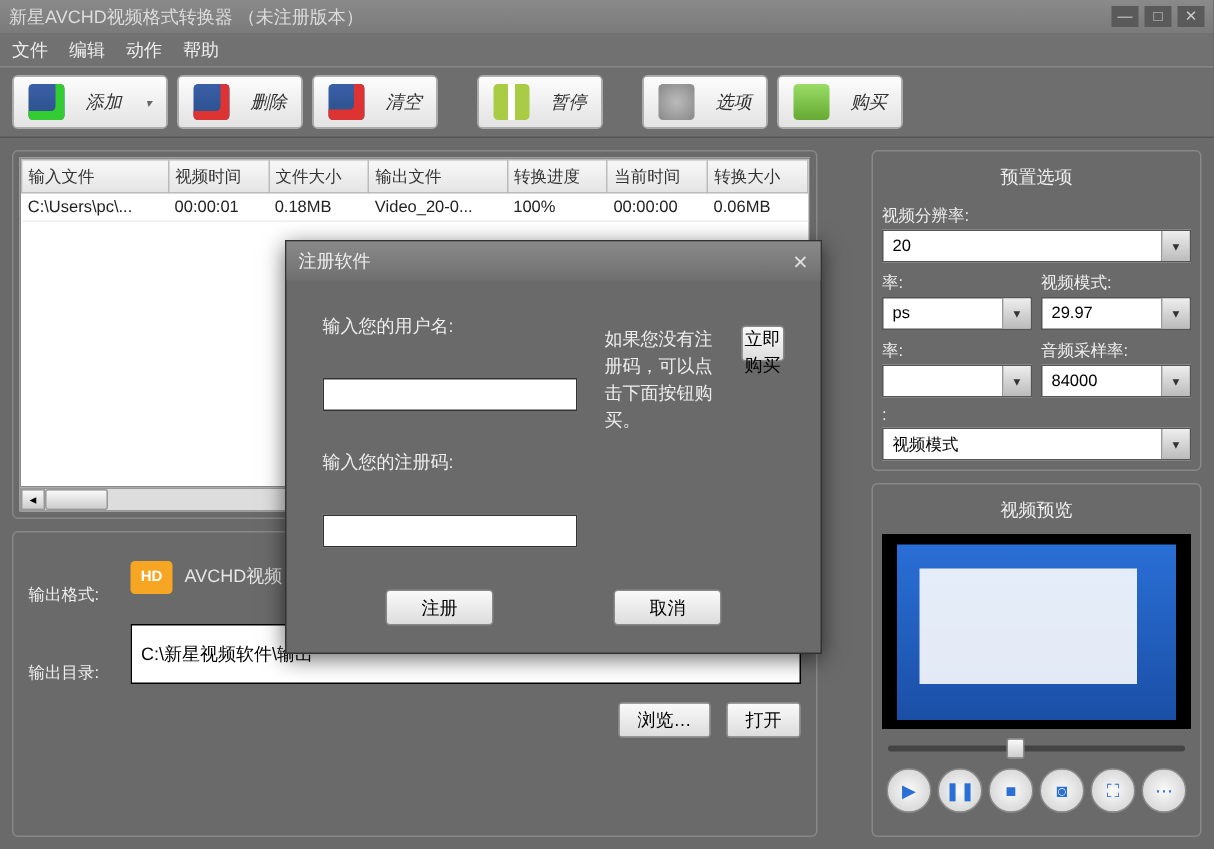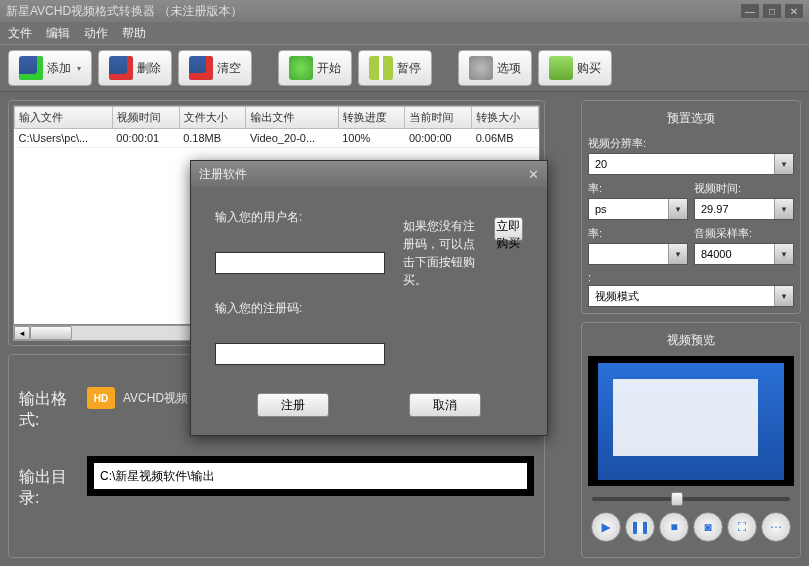--- a/index.html
+++ b/index.html
@@ -6,21 +6,21 @@
 body { background: #6a6a6a; width: 809px; height: 566px; overflow: hidden; position: relative; }
 
 .titlebar { height: 22px; background: linear-gradient(#8a8a8a,#7a7a7a); display: flex; align-items: center; padding: 0 6px; color: #ddd; font-size: 12px; }
 .titlebar .wincontrols { margin-left: auto; display: flex; gap: 4px; }
 .wincontrols span { width: 18px; height: 14px; background: #5a5a5a; display: inline-flex; align-items: center; justify-content: center; font-size: 10px; color: #ccc; cursor: pointer; }
 
 .menubar { height: 22px; background: #717171; display: flex; align-items: center; padding: 0 8px; gap: 14px; color: #eee; font-size: 12px; }
 .menubar span { cursor: pointer; }
 
 .toolbar { height: 48px; background: #6e6e6e; border-top: 1px solid #888; border-bottom: 1px solid #555; display: flex; align-items: center; padding: 0 8px; gap: 6px; }
-.tbbtn { height: 36px; background: linear-gradient(#fdfdfd,#e3e3e3); border: 1px solid #aaa; border-radius: 4px; display: flex; align-items: center; padding: 0 10px; gap: 4px; font-size: 12px; color: #333; cursor: pointer; }
+.tbbtn { height: 36px; background: linear-gradient(#fdfdfd,#e3e3e3); border: 1px solid #aaa; border-radius: 4px; display: flex; align-items: center; padding: 0 10px; gap: 14px; font-size: 12px; color: #333; cursor: pointer; font-style: italic; }
 .tbbtn .dd { font-size: 8px; color: #666; margin-left: 2px; }
 .tbsep { width: 14px; }
 .ticon { width: 24px; height: 24px; display: inline-block; border-radius: 3px; }
 
 .content { display: flex; padding: 8px; gap: 8px; height: calc(566px - 22px - 22px - 48px); }
 .leftcol { flex: 1; display: flex; flex-direction: column; gap: 8px; }
 .rightcol { width: 220px; display: flex; flex-direction: column; gap: 8px; margin-left: 28px; }
 
 .panel { background: #6a6a6a; border: 1px solid #888; border-radius: 4px; padding: 6px; }
 
@@ -28,22 +28,22 @@
 table { width: 100%; border-collapse: collapse; font-size: 11px; }
 th { background: linear-gradient(#f8f8f8,#e4e4e4); border: 1px solid #bbb; padding: 3px 4px; text-align: left; font-weight: normal; color: #333; }
 td { padding: 3px 4px; border-bottom: 1px solid #eee; color: #222; }
 .hscroll { height: 16px; background: #ddd; border: 1px solid #999; display: flex; }
 .hscroll .thumb { width: 42px; background: linear-gradient(#fafafa,#ccc); border: 1px solid #999; border-radius: 2px; }
 .hscroll .track { flex: 1; }
 .hscroll .arr { width: 16px; background: linear-gradient(#fafafa,#ccc); border: 1px solid #999; display: flex; align-items: center; justify-content: center; font-size: 9px; }
 
 .outsection { border: 1px solid #888; border-radius: 4px; padding: 10px; display: flex; flex-direction: column; gap: 12px; }
 .outrow { display: flex; align-items: center; gap: 8px; }
-.outrow label { color: #eee; font-size: 16px; width: 60px; margin-top: 24px; }
-.outinput { flex: 1; height: 40px; background: #fff; border: 7px solid #000000; padding: 0 6px; font-size: 12px; }
+.outrow label { color: #eee; font-size: 11px; width: 60px; margin-top: 24px; }
+.outinput { flex: 1; height: 40px; background: #fff; border: 1px solid #000000; padding: 0 6px; font-size: 12px; }
 .hdicon { width: 28px; height: 22px; background: #f6a623; color: #fff; font-size: 10px; font-weight: bold; display: inline-flex; align-items: center; justify-content: center; border-radius: 3px; }
 .fmtsel { flex: 1; height: 26px; background: #fff; border: 1px solid #555; display: flex; align-items: center; padding: 0 6px; font-size: 12px; gap: 6px; }
 .smbtn { height: 24px; padding: 0 12px; background: linear-gradient(#fafafa,#ddd); border: 1px solid #888; border-radius: 3px; font-size: 12px; cursor: pointer; }
 
 .grouptitle { text-align: center; color: #eee; font-size: 12px; padding: 3px 0; }
 .preset { display: flex; flex-direction: column; gap: 6px; }
 .preset .prow { display: flex; gap: 6px; }
 .pcol { flex: 1; display: flex; flex-direction: column; gap: 2px; }
 .pcol label { color: #eee; font-size: 11px; }
 .sel { height: 22px; background: #fff; border: 1px solid #555; display: flex; align-items: center; padding: 0 6px; font-size: 11px; position: relative; }
@@ -99,24 +99,20 @@
     </div>
   <div class="tbbtn">
       <span class="ticon" style="background:linear-gradient(#3a5fa8,#2a4f88);box-shadow:inset -6px -6px 0 #d33"></span>
       <span>删除</span>
     </div>
   <div class="tbbtn">
       <span class="ticon" style="background:linear-gradient(#3a5fa8,#2a4f88);box-shadow:inset -7px -7px 0 #d33"></span>
       <span>清空</span>
     </div>
   <div class="tbsep"></div>
-  <div class="tbbtn">
-      <span class="ticon" style="background:radial-gradient(#7d5,#4a3)"></span>
-      <span>开始</span>
-    </div>
   <div class="tbbtn">
       <span class="ticon" style="background:linear-gradient(90deg,#ac4 40%,#fff 40%,#fff 60%,#ac4 60%)"></span>
       <span>暂停</span>
     </div>
   <div class="tbsep"></div>
   <div class="tbbtn">
       <span class="ticon" style="background:radial-gradient(#bbb,#888)"></span>
       <span>选项</span>
     </div>
   <div class="tbbtn">
@@ -171,41 +167,45 @@
         <div class="fmtsel">
           <span style="width:18px;height:18px;background:radial-gradient(#5bd,#169);border-radius:50%"></span>
           <span>高清AVI视频格式(*.avi)</span>
           <span style="margin-left:auto;font-size:9px">▾</span>
         </div>
       </div>
       <div class="outrow">
         <label>输出目录:</label>
         <input class="outinput" value="C:\新星视频软件\输出" style="">
       </div>
+      <div class="outrow" style="justify-content:flex-end;gap:10px">
+        <button class="smbtn">浏览…</button>
+        <button class="smbtn">打开</button>
+      </div>
     </div>
   </div>
 
   <div class="rightcol">
     <div class="panel preset">
       <div class="grouptitle">预置选项</div>
       <div class="pcol">
         <label>视频分辨率:</label>
         <div class="sel">
             <span>20</span>
           </div>
       </div>
       <div class="prow">
         <div class="pcol">
             <label>率:</label>
             <div class="sel">
               <span>ps</span>
             </div>
           </div>
         <div class="pcol">
-            <label>视频时间:</label>
+            <label>视频模式:</label>
             <div class="sel">
               <span>29.97</span>
             </div>
           </div>
       </div>
       <div class="prow">
         <div class="pcol">
             <label>率:</label>
             <div class="sel">
               <span></span>

